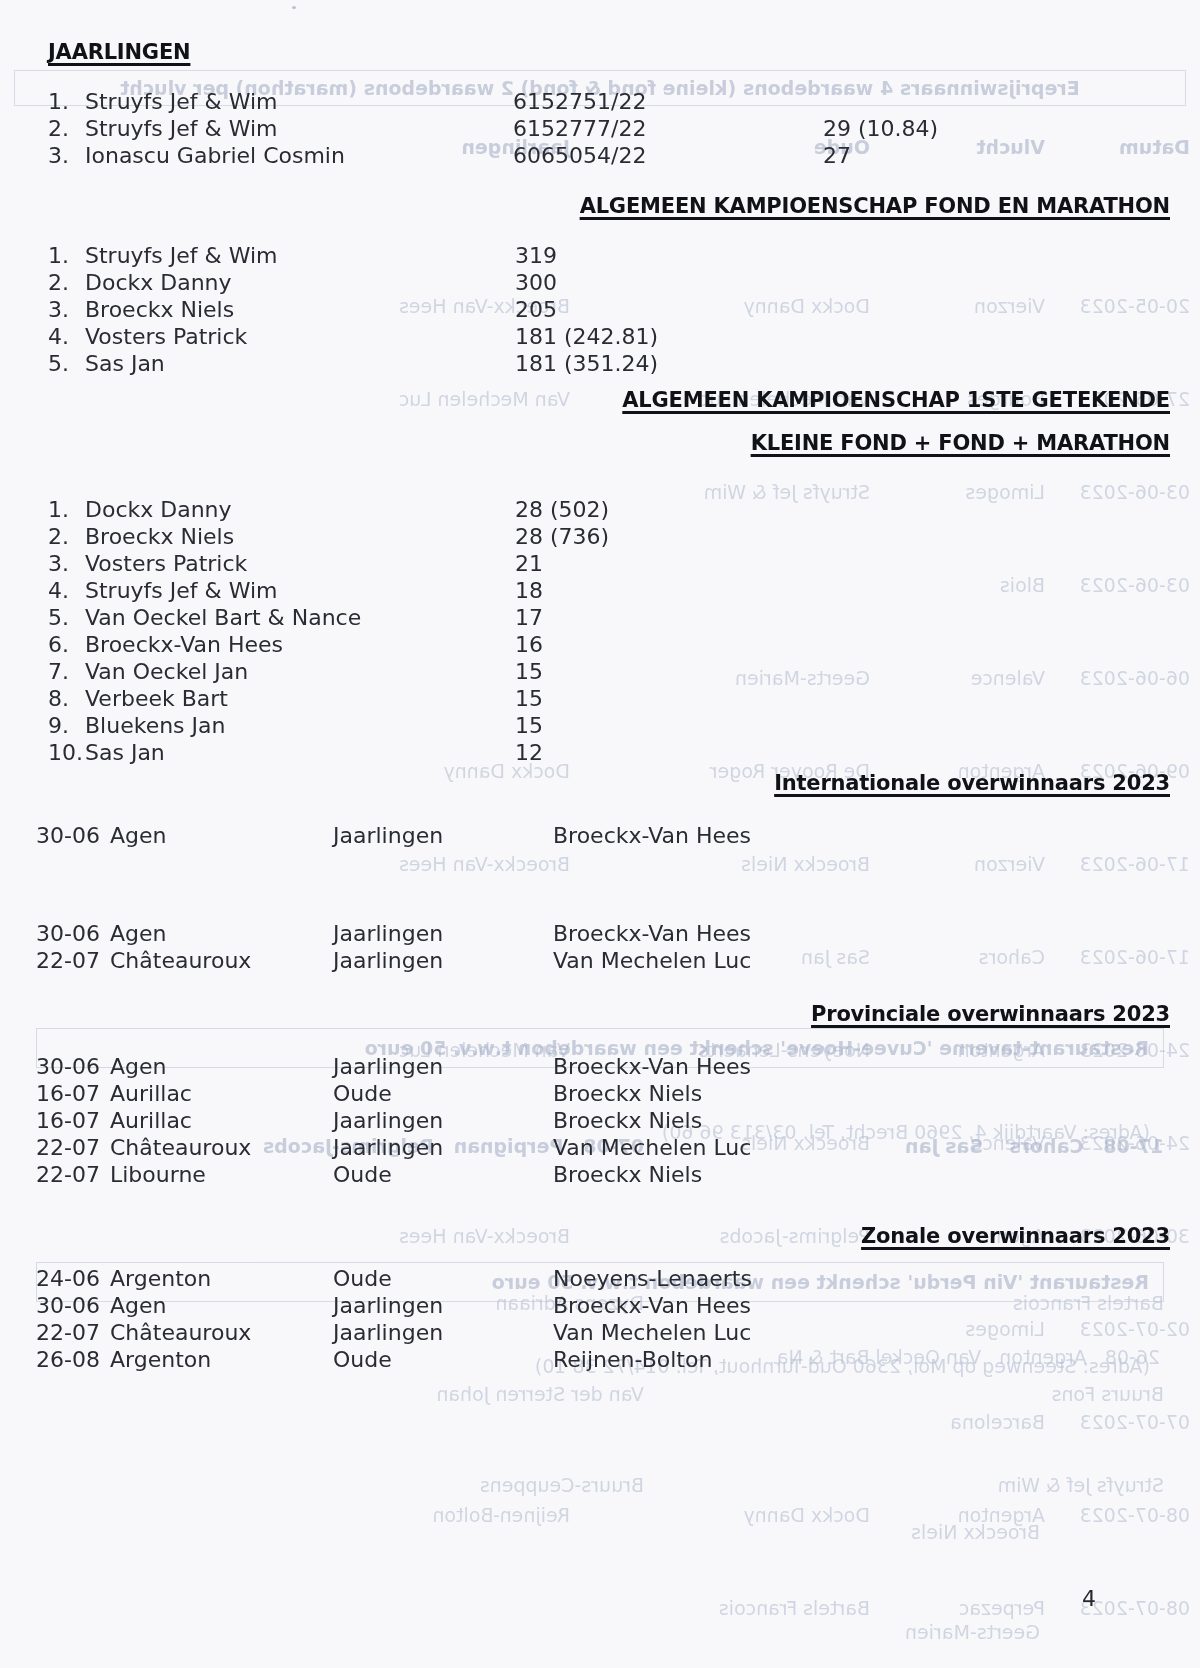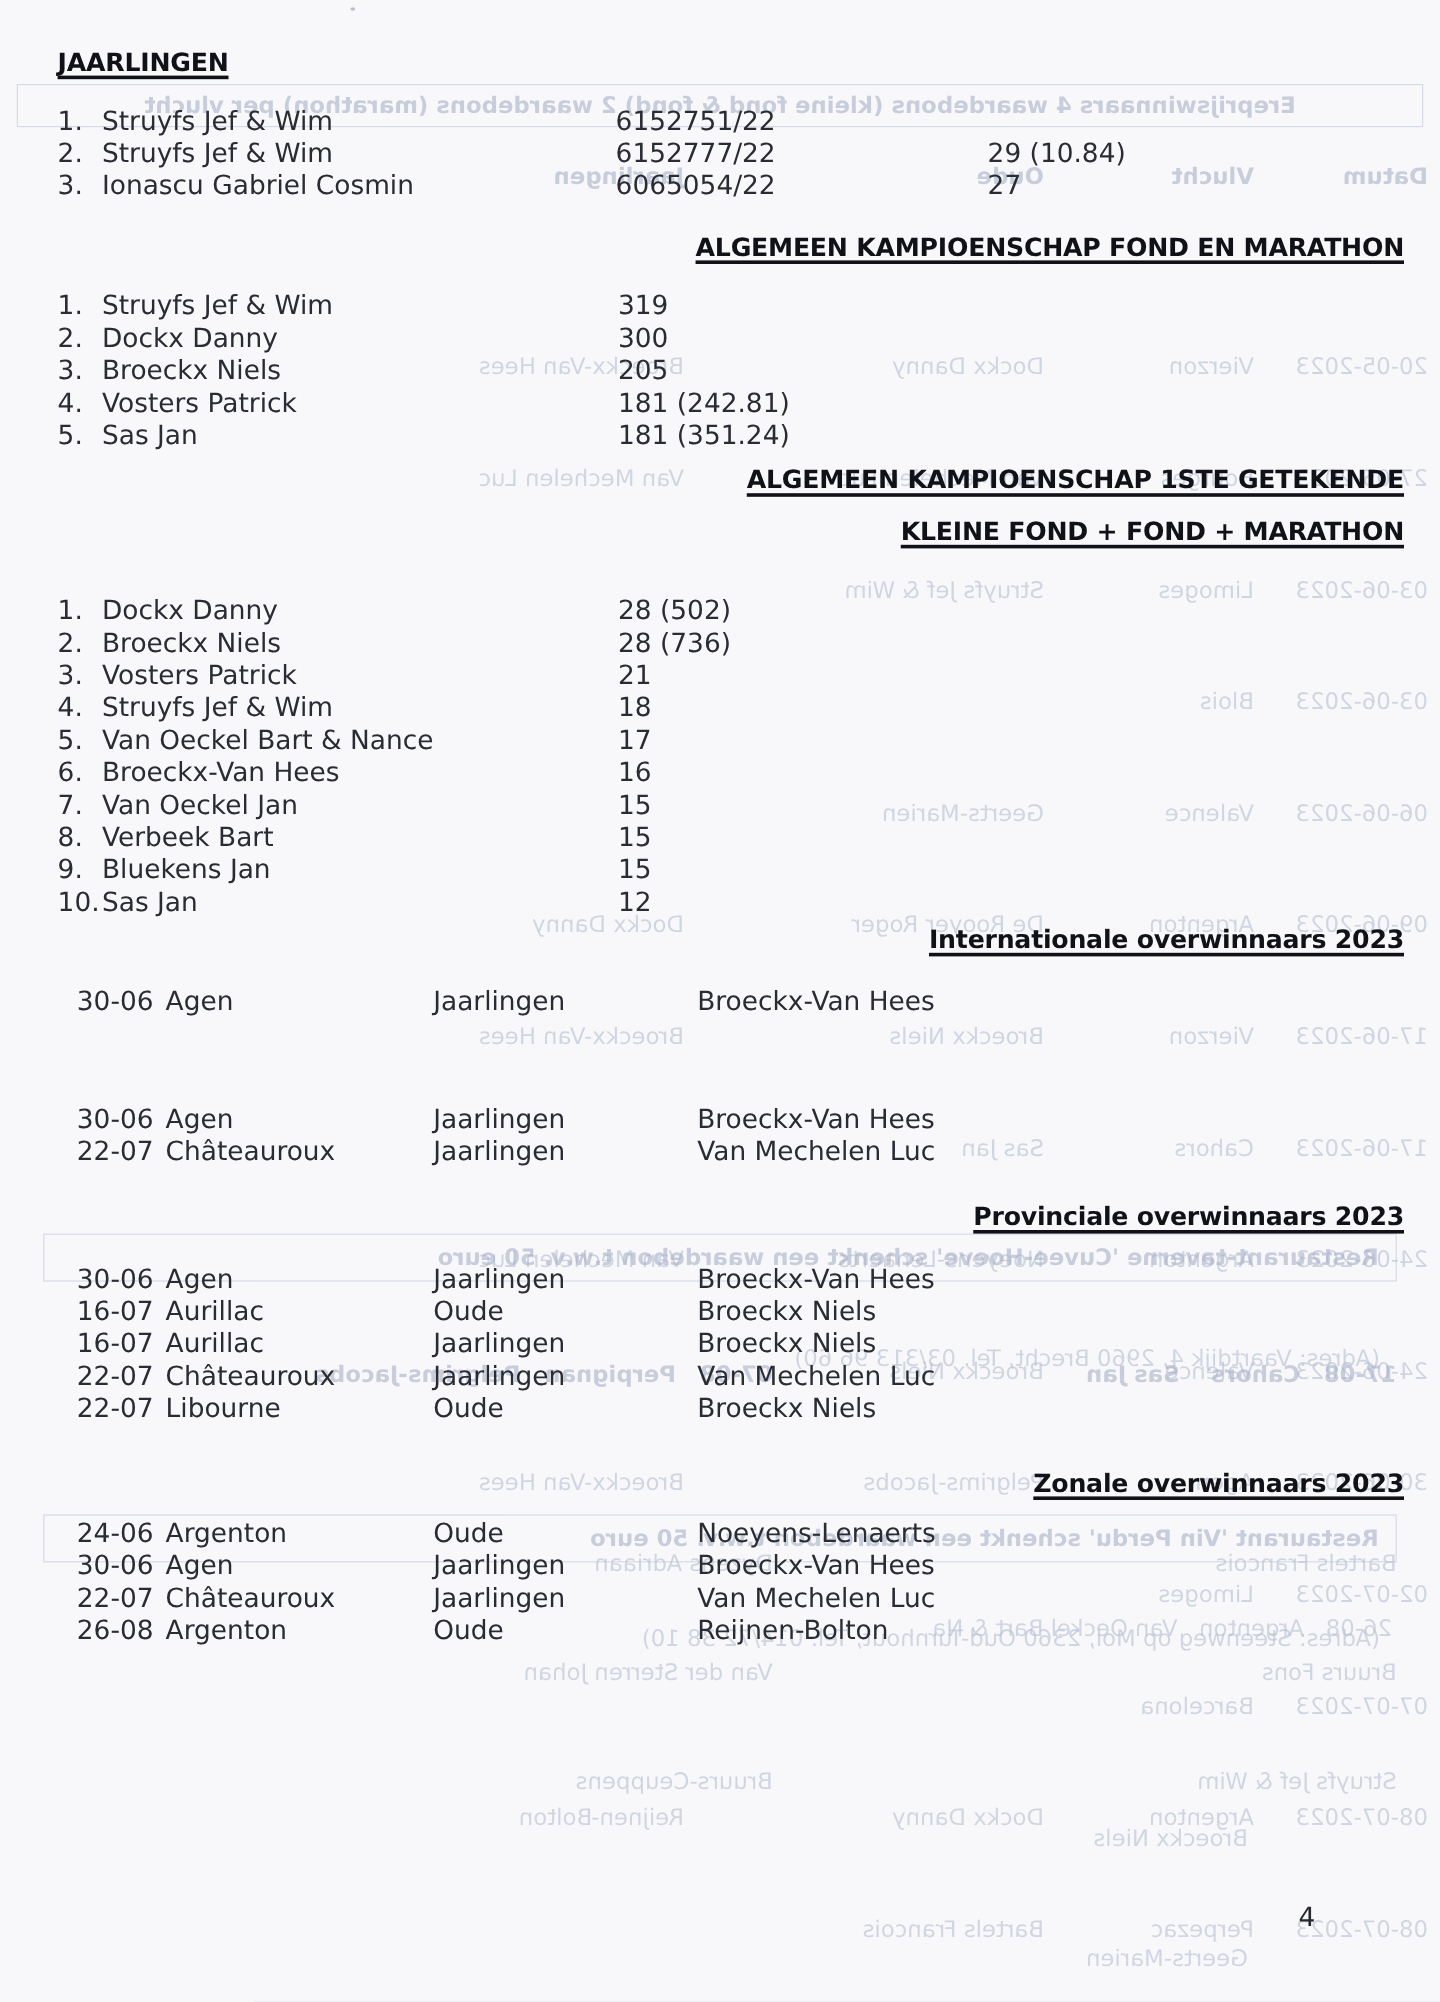--- a/index.html
+++ b/index.html
@@ -15,21 +15,21 @@
   .h{
     font-weight:bold;font-size:21px;color:#111217;letter-spacing:-0.2px;
     text-decoration:underline;text-decoration-thickness:2.5px;text-underline-offset:4px;
     white-space:nowrap;
   }
   .center{left:10px;width:1160px;text-align:right;}
   .rlist{left:48px;right:30px;font-size:22px;line-height:27px;}
   .rlist .row{display:grid;}
   .l1 .row{grid-template-columns:37px 428px 310px auto;}
   .l2 .row{grid-template-columns:37px 430px auto;}
-  .wlist{left:64px;right:30px;font-size:22px;line-height:27px;}
+  .wlist{left:36px;right:30px;font-size:22px;line-height:27px;}
   .wlist .wrow{display:grid;grid-template-columns:74px 223px 220px auto;}
   .pageno{font-size:22px;color:#26282e;}
   .speck{width:4px;height:3px;background:#9aa0ad;border-radius:50%;opacity:.65;}
   
   .bleed{
     position:absolute;z-index:1;transform:scaleX(-1);
     color:#b7bfd2;opacity:.60;font-size:19px;white-space:pre;
   }
   .bleed .b{font-weight:bold;color:#a9b2c9;}
   .bleed .box{border:1.5px solid rgba(178,187,208,.8);}

